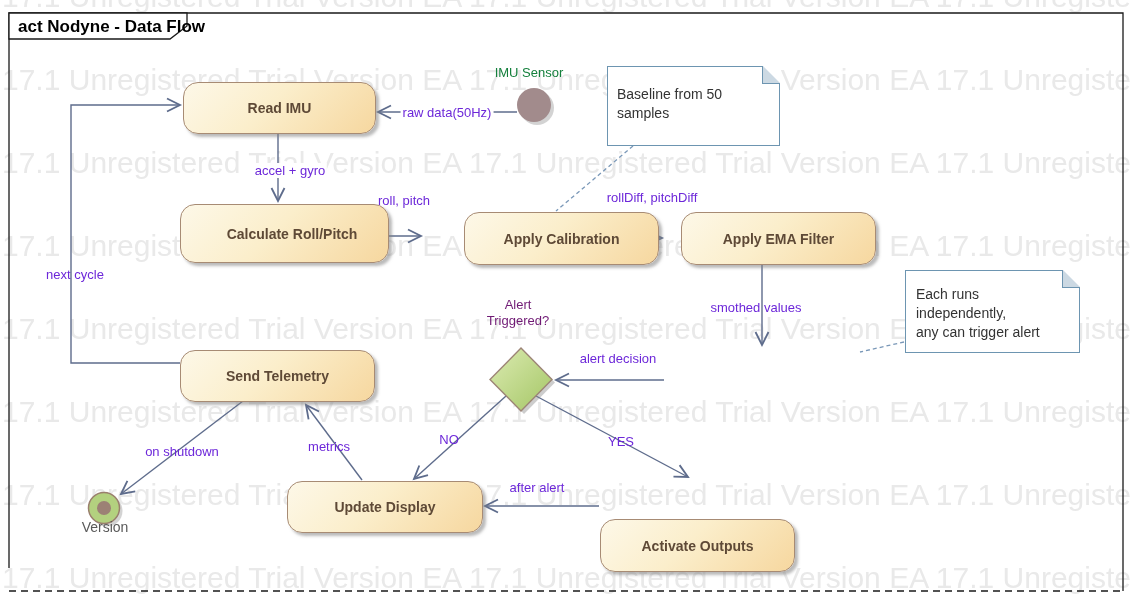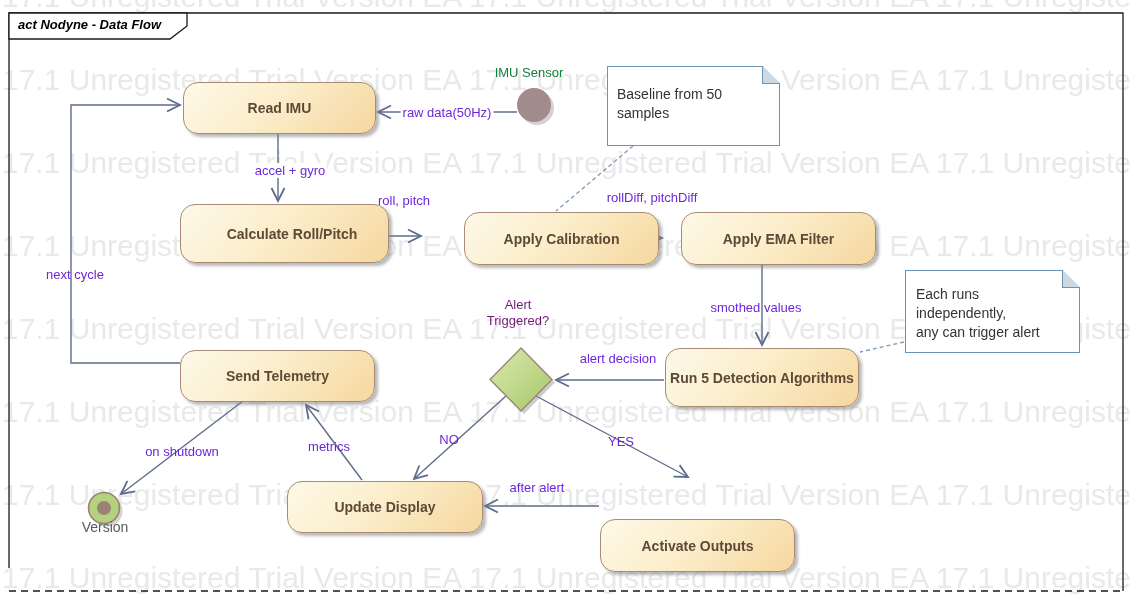--- a/index.html
+++ b/index.html
@@ -14,21 +14,21 @@
         display:flex;align-items:center;justify-content:center;
         font-weight:bold;font-size:14px;color:#5e4936;text-align:center;}
   .note{position:absolute;border:1.3px solid #6d95b1;background:#ffffff;
         font-size:14px;color:#333;line-height:19px;box-sizing:border-box;}
   .note::before{content:"";position:absolute;top:-1px;right:-1px;width:17px;height:17px;
         background:linear-gradient(to bottom left,#ffffff 49%,#ccd9e3 51%);
         border-left:1px solid #6d95b1;border-bottom:1px solid #6d95b1;}
   .elabel{position:absolute;font-size:13px;color:#6d28d9;white-space:nowrap;
         transform:translateX(-50%);}
   .elabel.bg{background:#ffffff;padding:0 2px;}
-  .title-tab{position:absolute;left:18px;top:17px;font-size:13px;font-weight:bold;color:#000;font-style:italic;}
+  .title-tab{position:absolute;left:18px;top:17px;font-size:17px;font-weight:bold;color:#000;}
   .small-label{position:absolute;font-size:13px;white-space:nowrap;transform:translateX(-50%);}
 </style>
 </head>
 <body>
 
 <div id="stage">
 
   <div class="wm" style="top:-18px">17.1 Unregistered Trial Version  EA 17.1 Unregistered Trial Version  EA 17.1 Unregistered Trial</div>
   <div class="wm" style="top:65px">17.1 Unregistered Trial Version  EA 17.1 Unregistered Trial Version  EA 17.1 Unregistered Trial</div>
   <div class="wm" style="top:148px">17.1 Unregistered Trial Version  EA 17.1 Unregistered Trial Version  EA 17.1 Unregistered Trial</div>
@@ -87,23 +87,20 @@
   </div>
   <div class="node" style="left:180px;top:204px;width:192px;height:57px;padding-left:15px;">
     <span>Calculate Roll/Pitch</span>
   </div>
   <div class="node" style="left:424px;top:212px;width:193px;height:51px;margin-left:40px;">
     <span>Apply Calibration</span>
   </div>
   <div class="node" style="left:665px;top:212px;width:193px;height:51px;margin-left:16px;">
     <span>Apply EMA Filter</span>
   </div>
-  <div class="node" style="left:665px;top:348px;width:192px;height:57px;">
-    <span>Run 5 Detection Algorithms</span>
-  </div>
   <div class="node" style="left:180px;top:350px;width:193px;height:50px;">
     <span>Send Telemetry</span>
   </div>
   <div class="node" style="left:287px;top:481px;width:194px;height:50px;border-radius:15px;">
     <span>Update Display</span>
   </div>
   <div class="node" style="left:600px;top:480px;width:193px;height:51px;margin-top:39px;">
     <span>Activate Outputs</span>
   </div>
 

